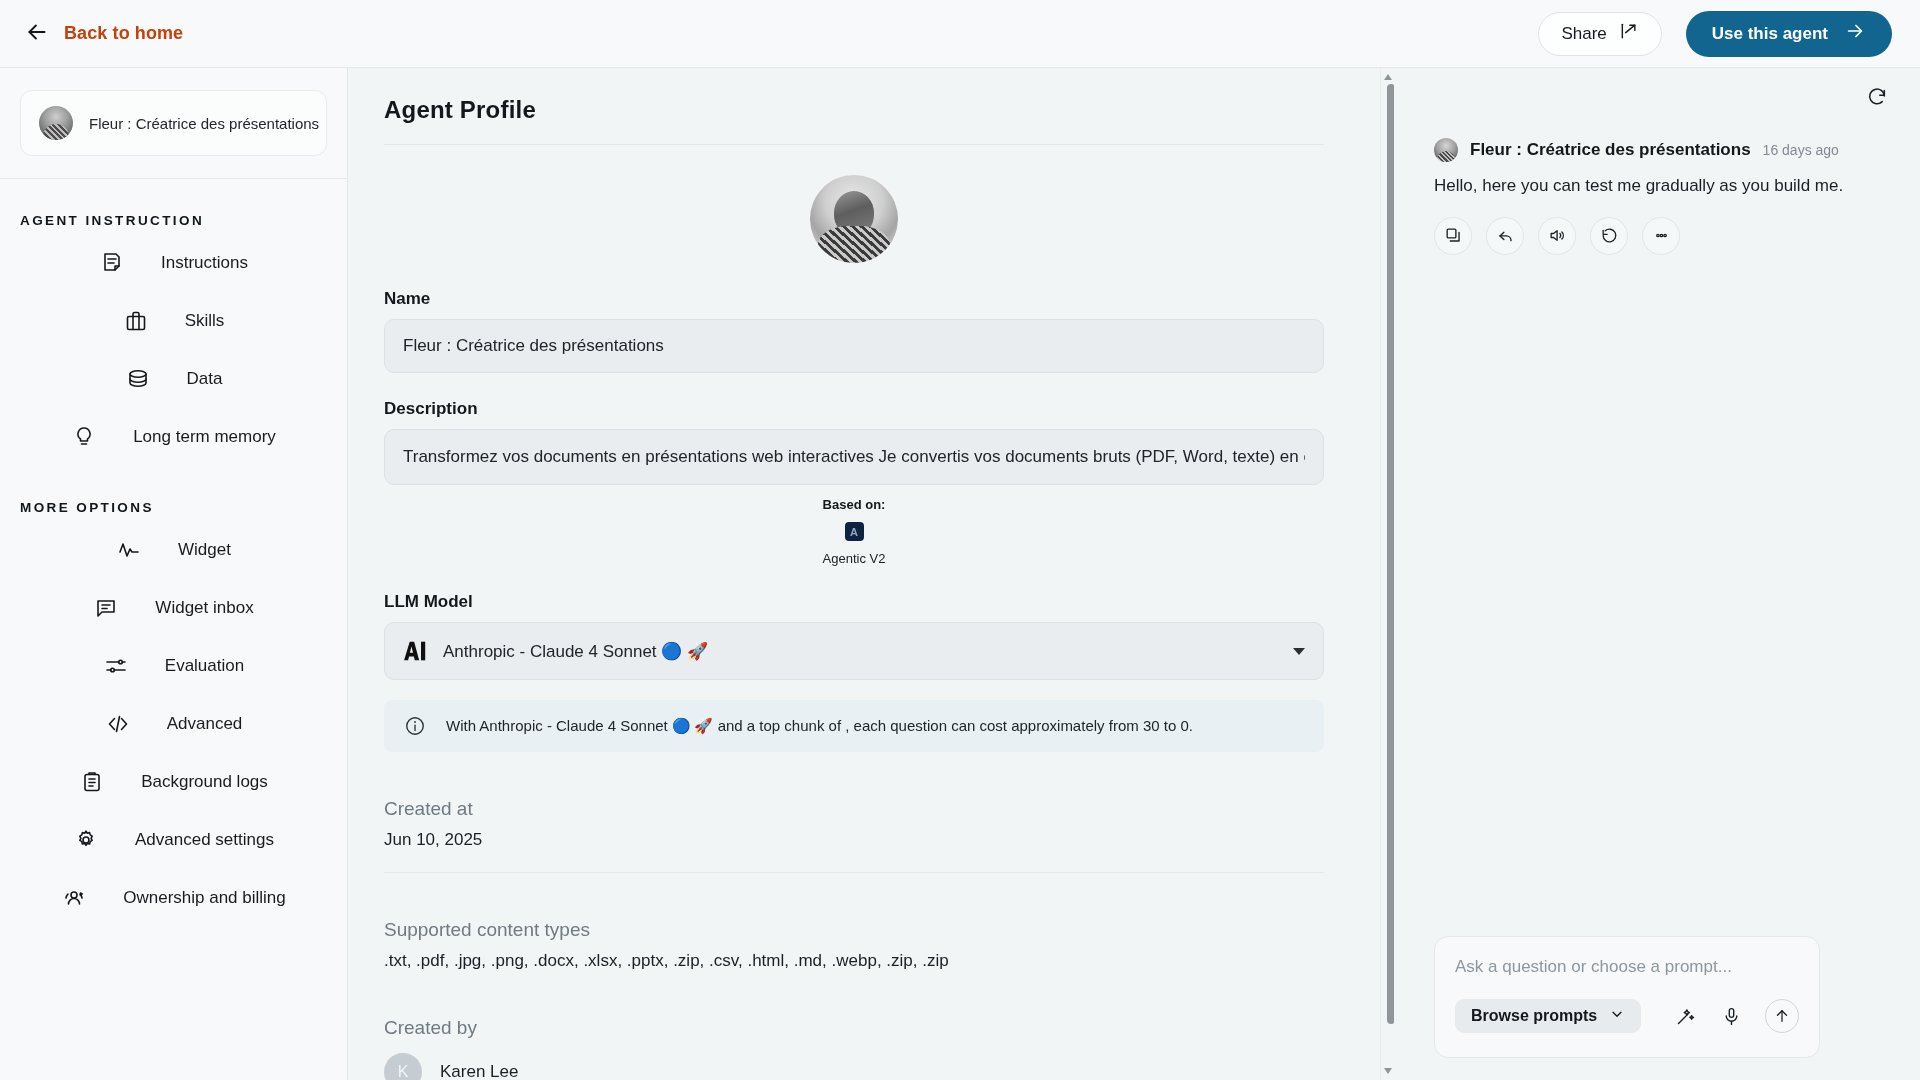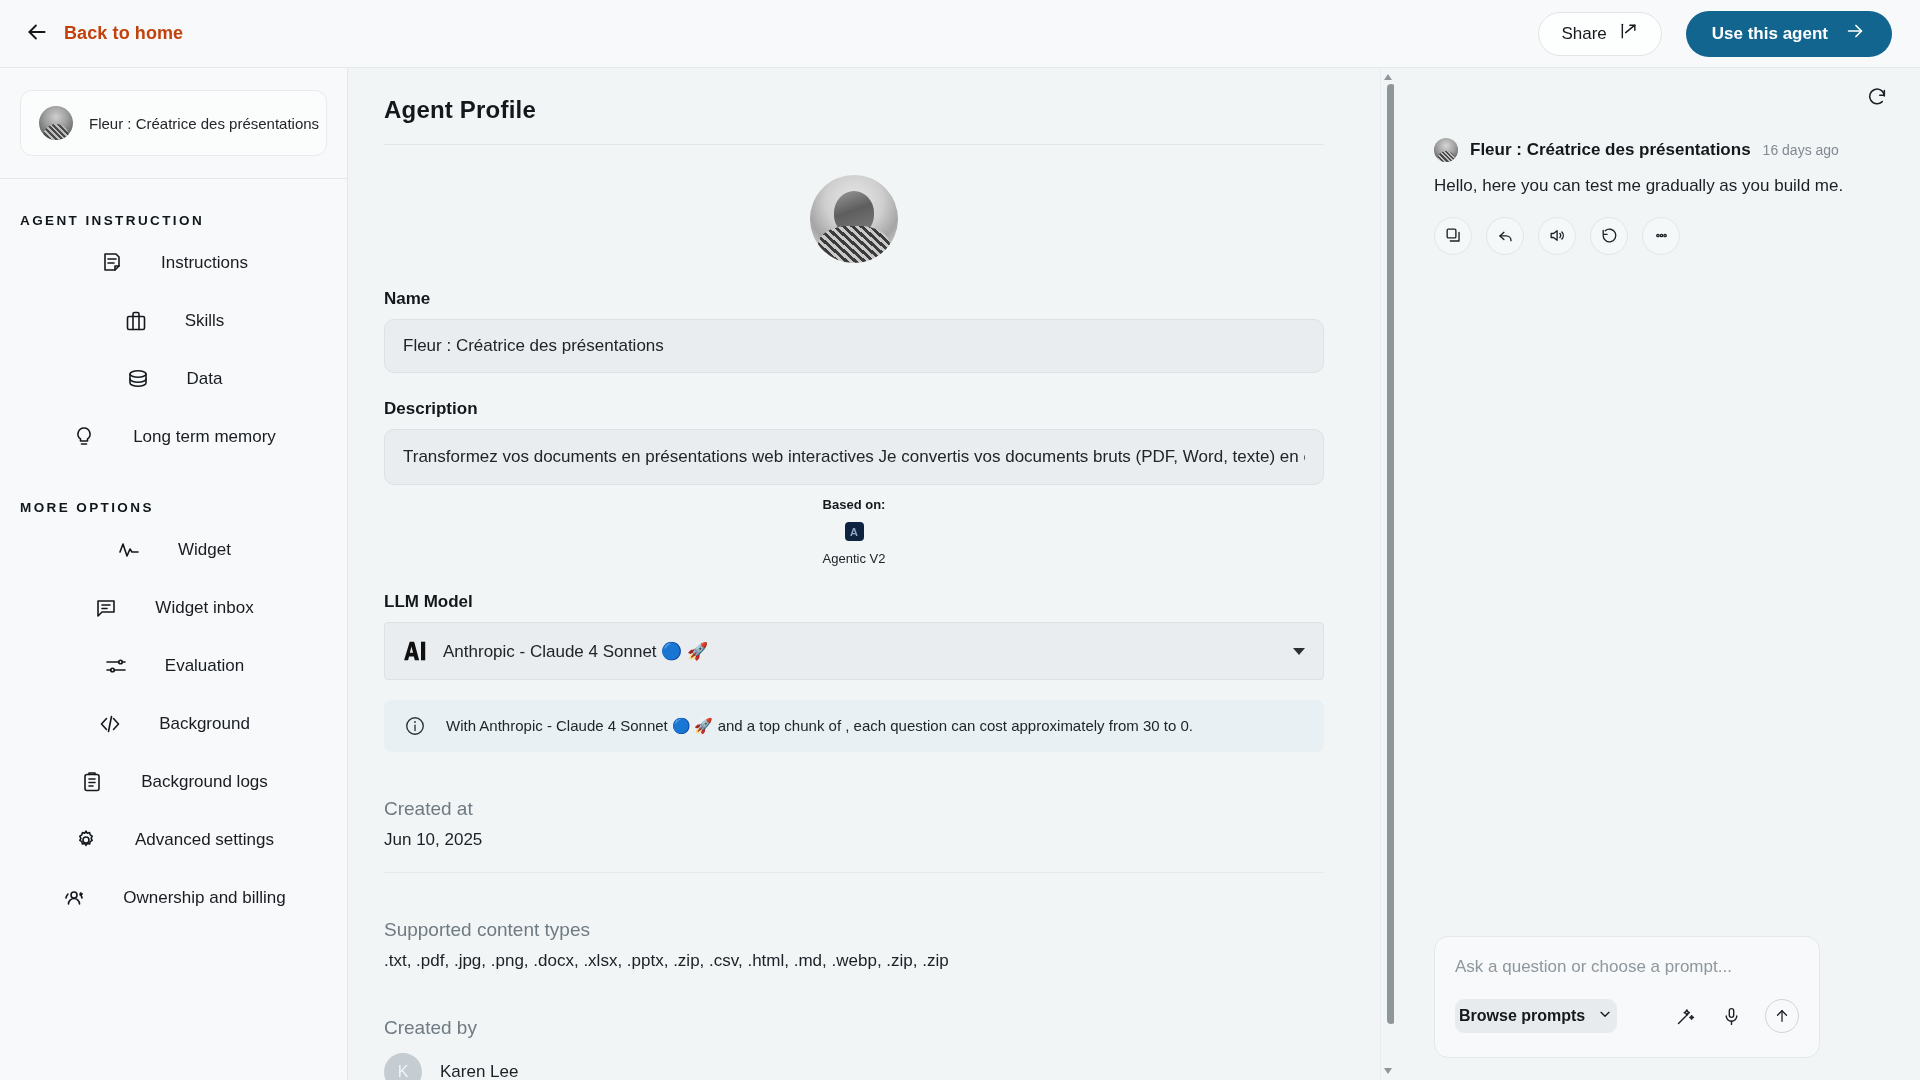--- a/index.html
+++ b/index.html
@@ -123,21 +123,21 @@
   .based-on { display: flex; align-items: center; gap: 10px; margin-top: 12px; flex-direction: column; }
   .based-on .bo-label { font-size: 13px; font-weight: 700; color: #14181c; }
   .bo-badge {
     width: 19px; height: 19px; border-radius: 4px; background: #0d2340;
     display: flex; align-items: center; justify-content: center;
     color: #8fa7c4; font-size: 11px; font-weight: 700;
   }
   .bo-name { font-size: 13px; color: #20252a; }
 
   .select-box {
-    height: 58px; border: 1px solid #dbe1e4; border-radius: 4px;
+    height: 58px; border: 1px solid #dbe1e4; border-radius: 10px;
     background: #e9edef; display: flex; align-items: center; gap: 14px;
     padding: 0 18px; font-size: 17px; color: #20252a; cursor: pointer;
     position: relative;
   }
   .anthropic-mark { width: 26px; height: 26px; flex: 0 0 26px; }
   .caret { position: absolute; right: 18px; width: 0; height: 0;
            border-left: 6px solid transparent; border-right: 6px solid transparent;
            border-top: 7px solid #2a2f34; }
 
   .info-bar {
@@ -212,21 +212,21 @@
 
   .composer {
     position: absolute; left: 40px; bottom: 22px; width: 386px; height: 122px;
     background: #f7f9fa; border: 1px solid #e3e8ea; border-radius: 14px;
     padding: 20px 20px 0 20px;
   }
   .composer .ph { font-size: 17px; color: #8e979d; cursor: text; }
   .composer-row { display: flex; align-items: center; justify-content: space-between; margin-top: 22px; }
   .browse-prompts {
     display: flex; align-items: center; gap: 12px;
-    height: 34px; padding: 0 4px; border-radius: 9px; background: #e7ebed;
+    height: 34px; padding: 0 16px; border-radius: 9px; background: #e7ebed;
     font-size: 16px; font-weight: 700; color: #14181c; cursor: pointer;
   }
   .composer-icons { display: flex; align-items: center; gap: 22px; }
   .ci { width: 24px; height: 24px; cursor: pointer; display:flex; align-items:center; justify-content:center; }
   .ci svg { width: 21px; height: 21px; stroke: #1b2026; stroke-width: 1.6; fill: none;
             stroke-linecap: round; stroke-linejoin: round; }
   .send-btn {
     width: 34px; height: 34px; border-radius: 50%; border: 1px solid #cfd6da;
     display: flex; align-items: center; justify-content: center; cursor: pointer;
     background: #f7f9fa;
@@ -359,21 +359,21 @@
   </div>
 
   <div class="nav-item">
     <span class="nav-ico">
       <svg viewBox="0 0 24 24">
           <path d="M8.5 6.5L3.5 12l5 5.5"></path>
           <path d="M15.5 6.5L20.5 12l-5 5.5"></path>
           <path d="M13.5 4.5l-3 15"></path>
         </svg>
     </span>
-    <span class="nav-label">Background</span>
+    <span class="nav-label">Advanced</span>
   </div>
 
   <div class="nav-item">
     <span class="nav-ico">
       <svg viewBox="0 0 24 24">
           <rect x="5" y="4.5" width="14" height="16" rx="2"></rect>
           <path d="M9 4.5V3h6v1.5"></path>
           <path d="M9 9h6"></path>
           <path d="M9 12.5h6"></path>
           <path d="M9 16h4"></path>

